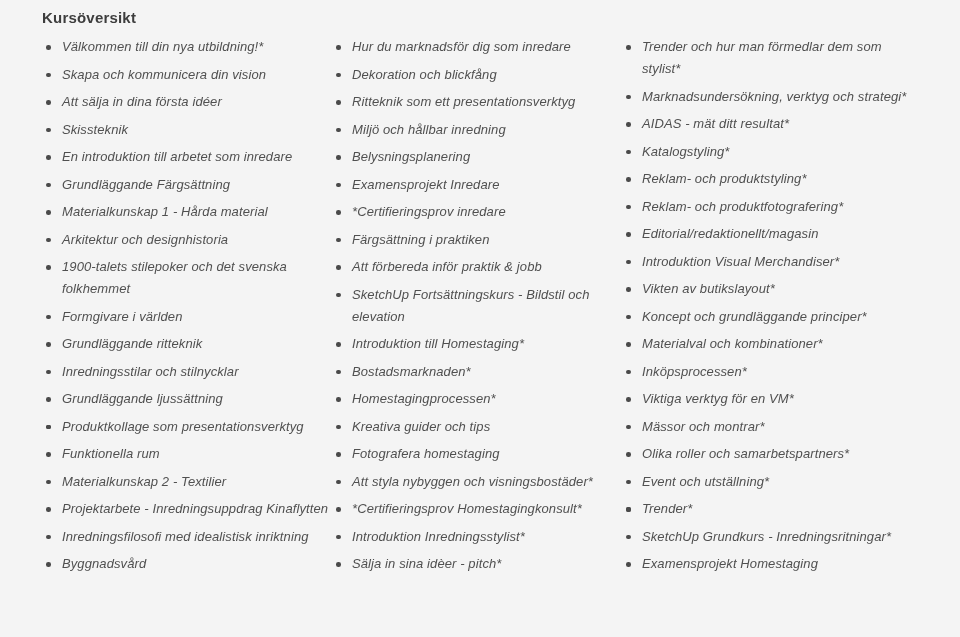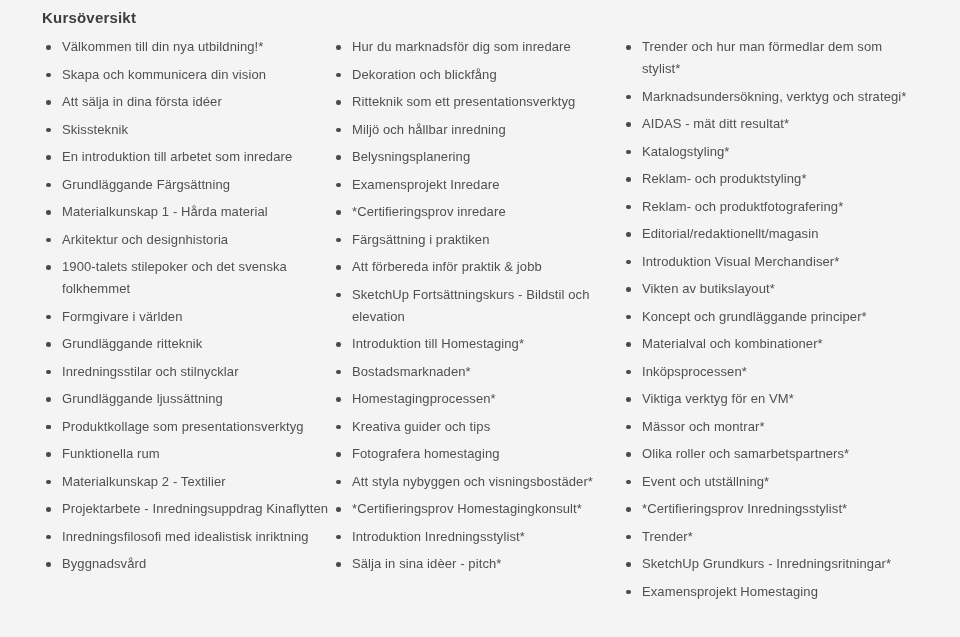--- a/index.html
+++ b/index.html
@@ -25,20 +25,21 @@
     line-height: 20px;
     margin: 0 0 8px 0;
     letter-spacing: 0.2px;
   }
   .columns {
     display: flex;
     align-items: flex-start;
   }
   .col {
     flex: 0 0 auto;
+    font-style: italic;
   }
   .col-0 { width: 290px; }
   .col-1 { width: 290px; }
   .col-2 { width: 330px; }
   ul.course-list {
     list-style: none;
     margin: 0;
     padding: 0;
   }
   ul.course-list li {
@@ -124,19 +125,19 @@
         <li><span class="bullet"></span><span>Editorial/redaktionellt/magasin</span></li>
         <li><span class="bullet"></span><span>Introduktion Visual Merchandiser*</span></li>
         <li><span class="bullet"></span><span>Vikten av butikslayout*</span></li>
         <li><span class="bullet"></span><span>Koncept och grundläggande principer*</span></li>
         <li><span class="bullet"></span><span>Materialval och kombinationer*</span></li>
         <li><span class="bullet"></span><span>Inköpsprocessen*</span></li>
         <li><span class="bullet"></span><span>Viktiga verktyg för en VM*</span></li>
         <li><span class="bullet"></span><span>Mässor och montrar*</span></li>
         <li><span class="bullet"></span><span>Olika roller och samarbetspartners*</span></li>
         <li><span class="bullet"></span><span>Event och utställning*</span></li>
-        <li><span class="bullet"></span><span>*Certifieringsprov Inredningsstylist*</span></li>
+        <li><span class="bullet"></span></li>
         <li><span class="bullet"></span><span>Trender*</span></li>
         <li><span class="bullet"></span><span>SketchUp Grundkurs - Inredningsritningar*</span></li>
         <li><span class="bullet"></span><span>Examensprojekt Homestaging</span></li>
       </ul>
   </div>
 </div>
 
 </body></html>

